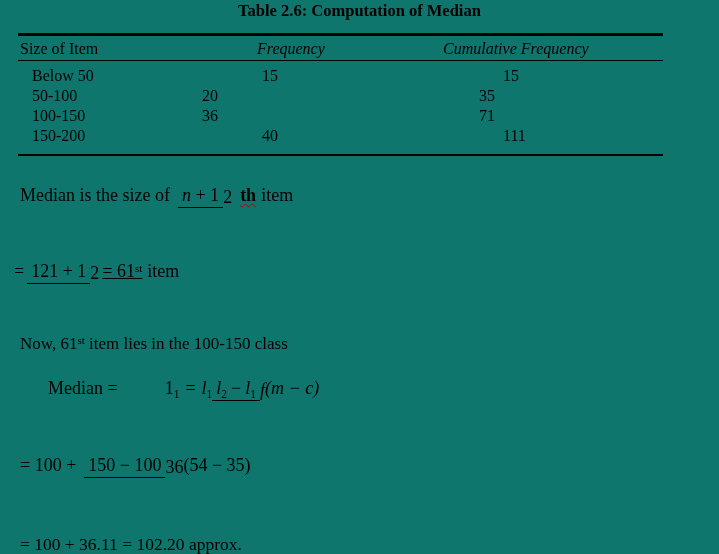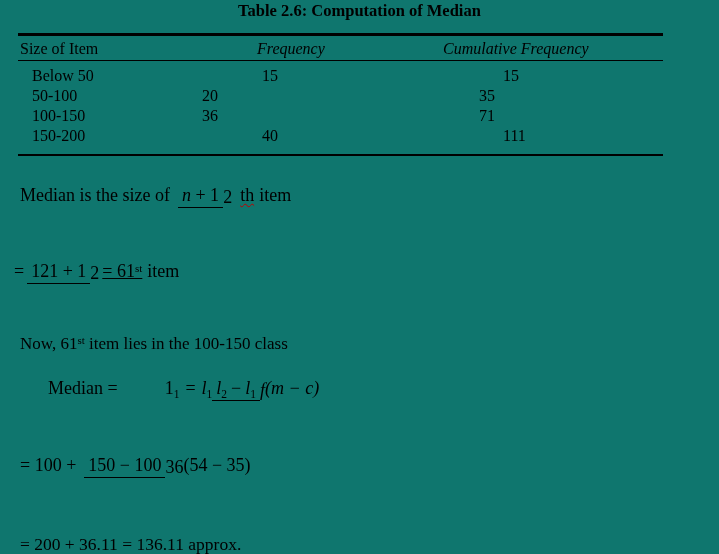--- a/index.html
+++ b/index.html
@@ -49,21 +49,21 @@
   .misspell {
     text-decoration-line:underline; text-decoration-style:wavy;
     text-decoration-color:#c00000; text-decoration-thickness:1px;
     text-underline-offset:2px;
   }
   .op { margin:0 4px; }
   .mr8 { margin-right:8px; }
   .mr3 { margin-right:3px; }
   .ml3 { margin-left:3px;text-decoration:underline; }
   .ml5 { margin-left:5px; }
-  .ml8 { margin-left:8px; }
+  .ml8 { margin-left:8px;font-weight:bold; }
   .gap47 { display:inline-block; width:47px; }
   .eqsp { margin:0 6px; }
 
   #line-median-size { left:20px; top:185px; }
   #line-calc        { left:14px; top:261px; }
   #line-now         { position:absolute; left:20px; top:334px; font-size:17px; }
   #line-formula     { left:12px; top:378px;margin-left:36px; }
   #line-subst       { left:20px; top:455px; }
   #line-result      { position:absolute; left:20px; top:534px; font-size:17.5px; }
 </style>
@@ -129,15 +129,15 @@
     <span class="frac"><span class="num"><span class="var">l</span><sub class="s">2</sub><span class="op">−</span><span class="var">l</span><sub class="s">1</sub></span><span class="den var">f</span></span>
     <span class="var">(m − c)</span>
   </div>
 
   <div class="math" id="line-subst">
     <span class="mr8">= 100 +</span>
     <span class="frac"><span class="num">150 − 100</span><span class="den">36</span></span>
     <span>(54 − 35)</span>
   </div>
 
-  <div id="line-result">= 200 + 36.11 = 136.11 approx.</div>
+  <div id="line-result">= 100 + 36.11 = 102.20 approx.</div>
 
 </div>
 
 </body></html>

